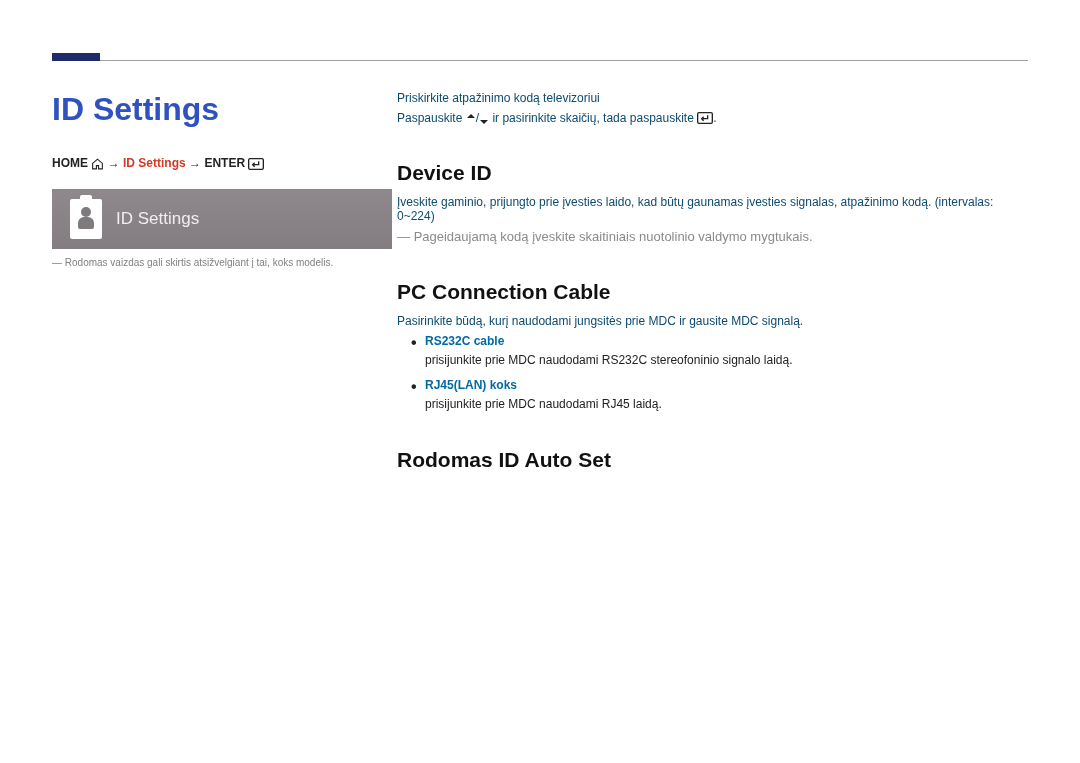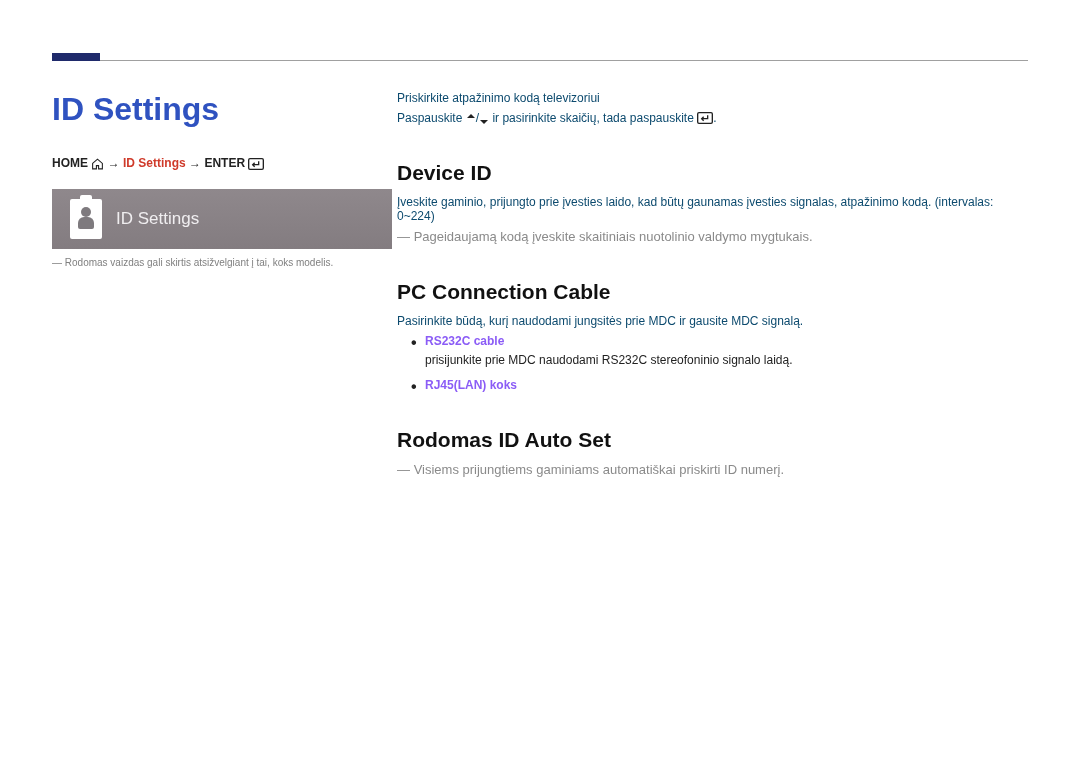--- a/index.html
+++ b/index.html
@@ -132,21 +132,21 @@
   }
   .bullet-list li::before {
     content: "•";
     position: absolute;
     left: 0;
     top: 0;
     color: #222;
     font-weight: 700;
   }
   .bullet-title {
-    color: #8b5cf6;
+    color: #0369a1;
     font-weight: 700;
     font-size: 12px;
     display: block;
     margin-bottom: 2px;
   }
   .bullet-desc {
     font-size: 12px;
     color: #222;
   }
   svg.inline-icon { vertical-align: -2px; }
@@ -211,20 +211,20 @@
 
     <h2 class="section-h">PC Connection Cable</h2>
     <div class="para">Pasirinkite būdą, kurį naudodami jungsitės prie MDC ir gausite MDC signalą.</div>
     <ul class="bullet-list">
       <li>
         <span class="bullet-title">RS232C cable</span>
         <span class="bullet-desc">prisijunkite prie MDC naudodami RS232C stereofoninio signalo laidą.</span>
       </li>
       <li>
         <span class="bullet-title">RJ45(LAN) koks</span>
+        <span class="bullet-desc">prisijunkite prie MDC naudodami RJ45 laidą.</span>
       </li>
     </ul>
 
     <h2 class="section-h">Rodomas ID Auto Set</h2>
-    <div class="note-line">Visiems prijungtiems gaminiams automatiškai priskirti ID numerį.</div>
 
   </div>
 </div>
 
 </body></html>

